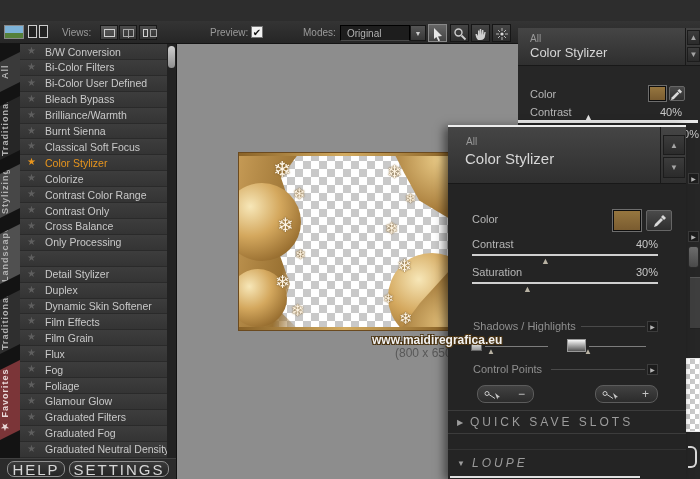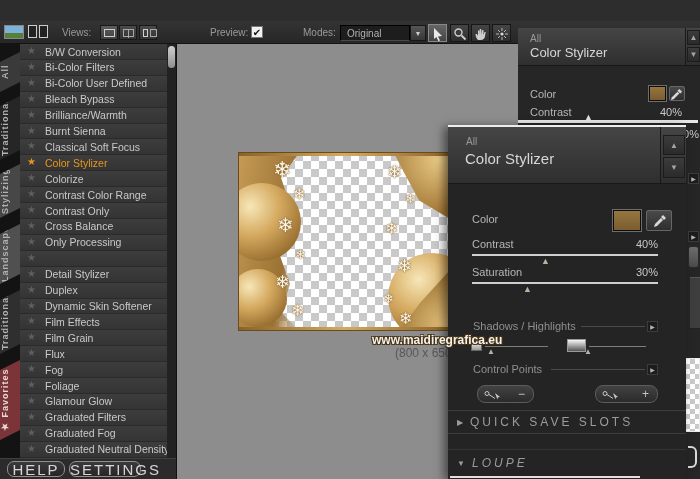--- a/index.html
+++ b/index.html
@@ -257,21 +257,21 @@
         <span class="star">★</span>
         <span class="flabel">Graduated Neutral Density</span>
       </div>
   </div>
   <div class="abs vscroll">
     <div class="abs vthumb"></div>
   </div>
 
   <div class="abs bottombar">
     <div class="abs pillbtn" style="left:7px;width:58px;">HELP</div>
-    <div class="abs pillbtn" style="left:69px;width:72px;">SETTINGS</div>
+    <div class="abs pillbtn" style="left:69px;width:100px;">SETTINGS</div>
   </div>
 
   <div class="abs canvas">
     <div class="abs artwork checker">
       <div class="goldL"></div>
       <div class="ball" style="left:-16px;top:30px;width:78px;height:78px;"></div>
       <div class="ball" style="left:-10px;top:116px;width:58px;height:58px;"></div>
       <div class="goldRT"></div>
       <div class="ball" style="right:-26px;top:100px;width:88px;height:88px;"></div>
       <div class="goldRB"></div>

